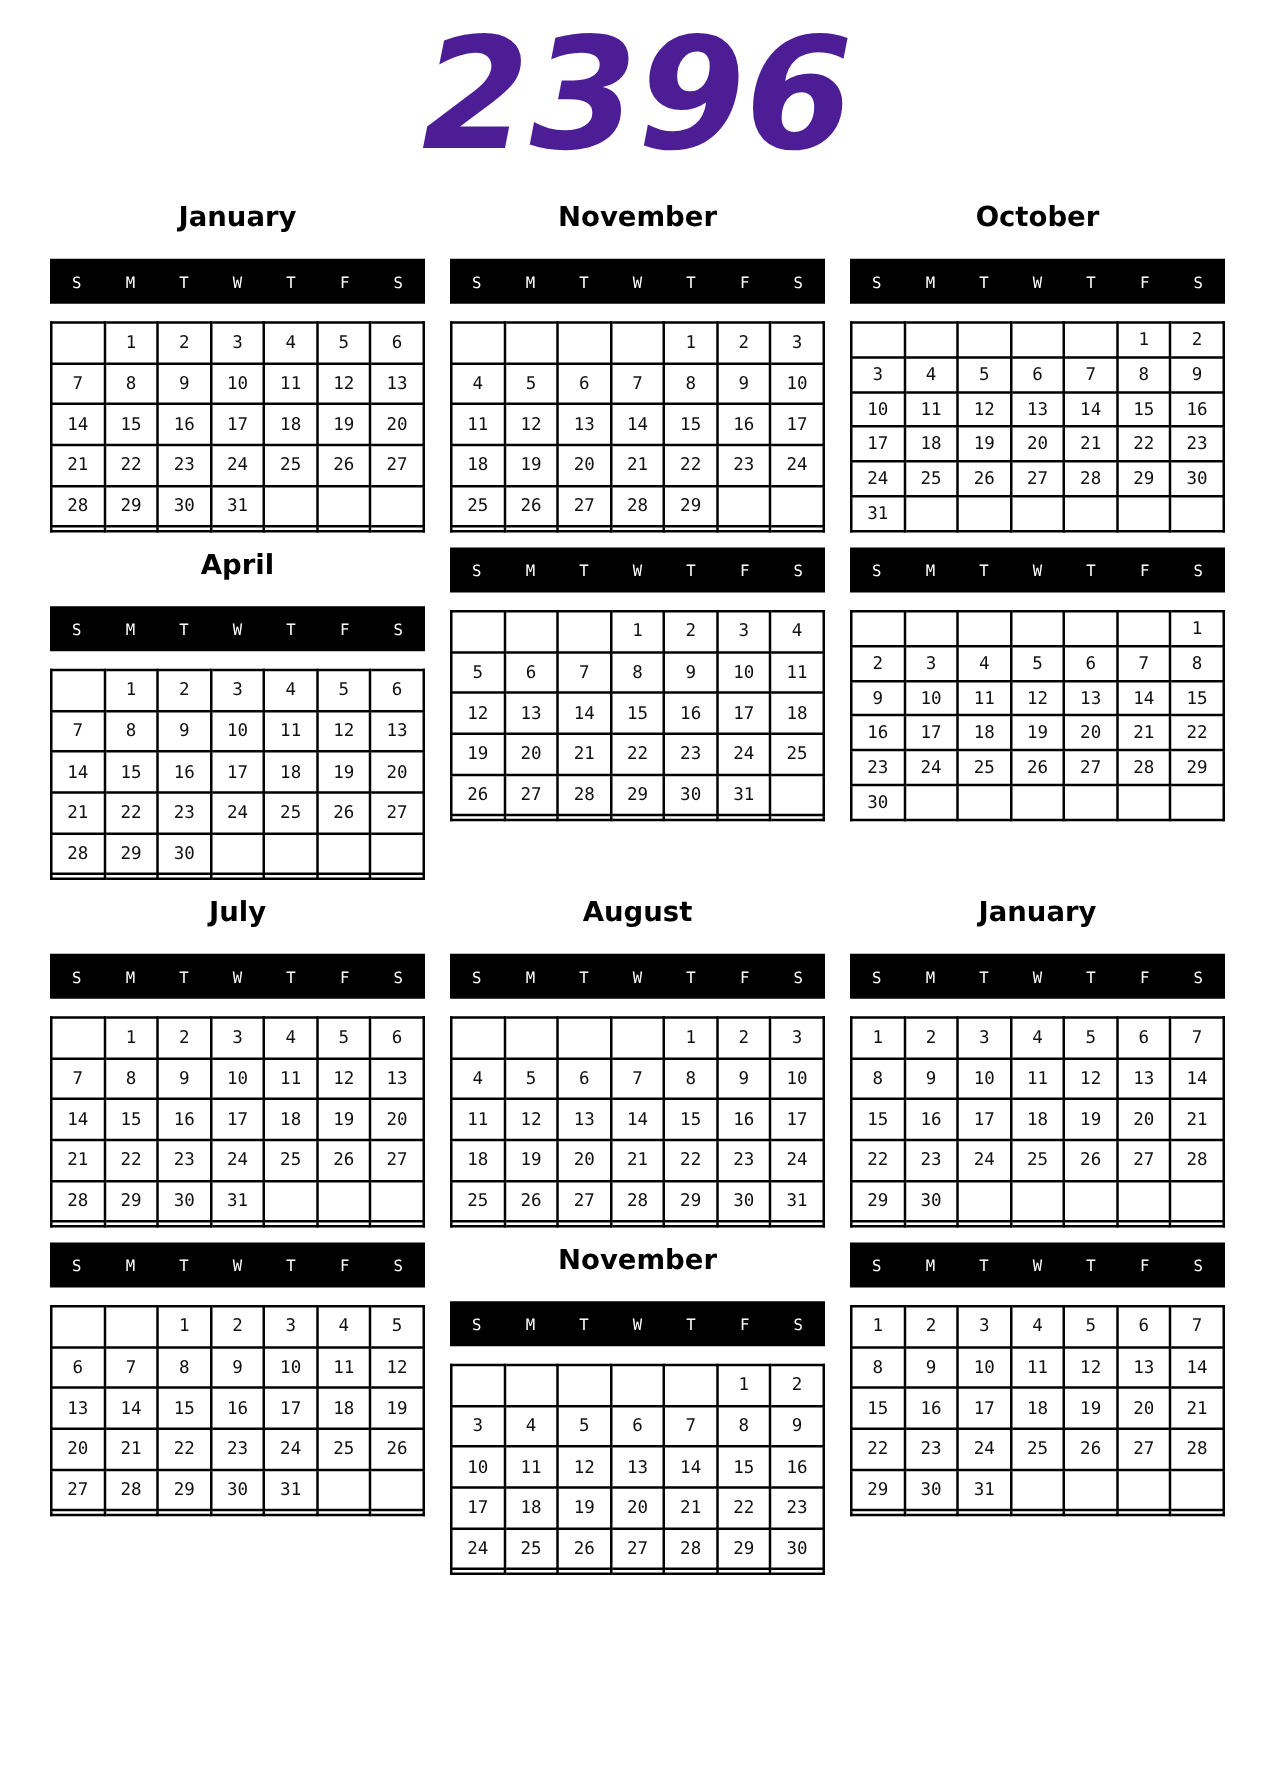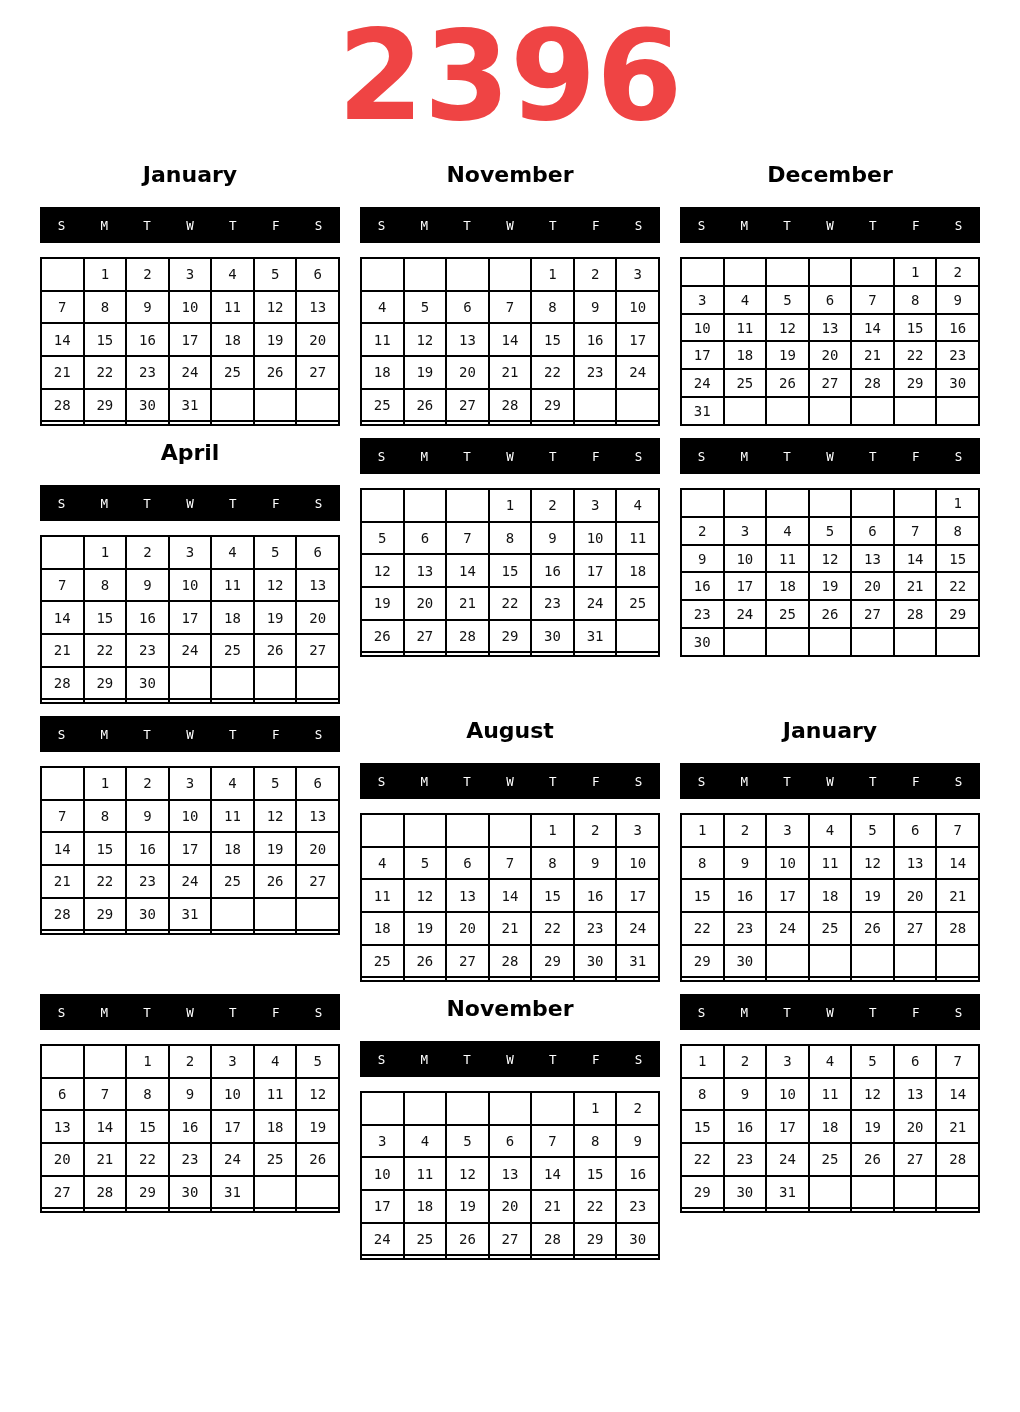--- a/index.html
+++ b/index.html
@@ -10,22 +10,23 @@
     background: #ffffff;
     font-family: "DejaVu Sans", sans-serif;
     overflow: hidden;
   }
   .year {
     height: 160px;
     line-height: 152px;
     text-align: center;
     font-weight: bold;
     font-size: 124px;
-    color: #ef4444;
+    color: #4c1d95;
     font-family: "DejaVu Sans", sans-serif;
+    font-style: italic;
   }
   .months {
     display: grid;
     grid-template-columns: repeat(3, 300px);
     column-gap: 20px;
     row-gap: 12px;
     padding: 0 40px;
   }
   .month { width: 300px; }
   .m-title {
@@ -212,21 +213,21 @@
               <td></td>
               <td></td>
               <td></td>
               <td></td>
             </tr>
       </tbody>
     </table>
   </div>
 
   <div class="month">
-    <div class="m-title">December</div>
+    <div class="m-title">October</div>
     <div class="dow">
       <span>S</span>
       <span>M</span>
       <span>T</span>
       <span>W</span>
       <span>T</span>
       <span>F</span>
       <span>S</span>
     </div>
     <table class="days">
@@ -494,20 +495,21 @@
               <td></td>
               <td></td>
               <td></td>
               <td></td>
             </tr>
       </tbody>
     </table>
   </div>
 
   <div class="month">
+    <div class="m-title">July</div>
     <div class="dow">
       <span>S</span>
       <span>M</span>
       <span>T</span>
       <span>W</span>
       <span>T</span>
       <span>F</span>
       <span>S</span>
     </div>
     <table class="days">

